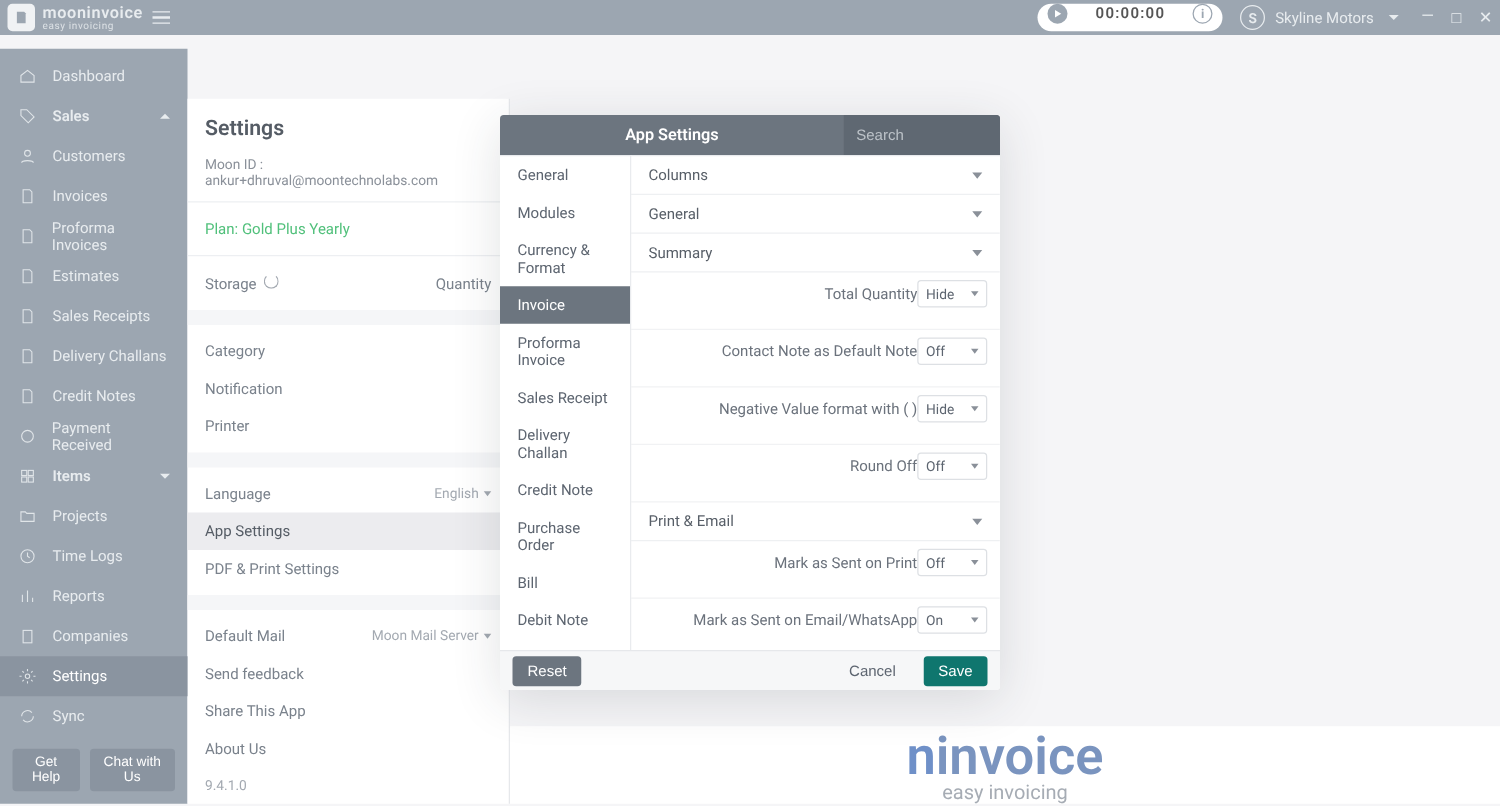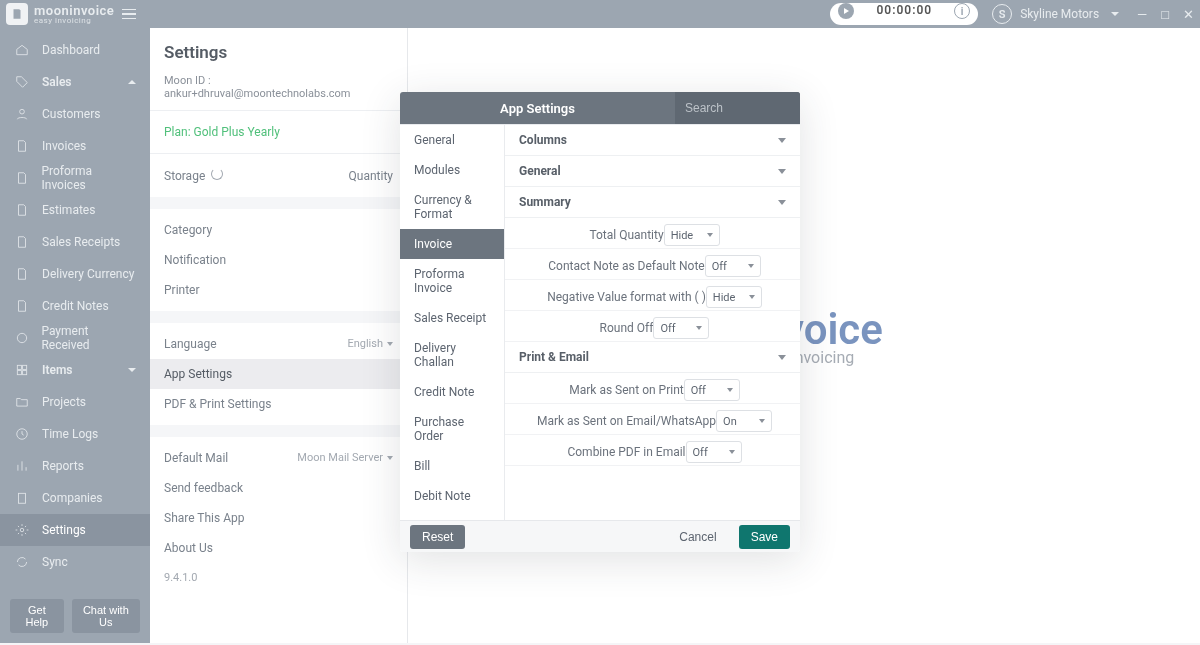--- a/index.html
+++ b/index.html
@@ -60,21 +60,21 @@
   display:flex; align-items:center; justify-content:center; font-size:11px; font-weight:600;
 }
 .chev-d {
   width:0; height:0; border-left:4px solid transparent; border-right:4px solid transparent;
   border-top:4px solid #e8ecef; margin-left:4px;
 }
 .win-ctrls { display:flex; gap:14px; margin-left:18px; color:#e8ecef; }
 .win-btn { font-size:13px; cursor:pointer; }
 
 
-.shell { display:flex; height:calc(645px - 30px); }
+.shell { display:flex; height:calc(645px - 30px);align-items:flex-end; }
 .sidebar {
   width:150px; background:#9ca6b1; color:#e8ecef; display:flex; flex-direction:column;
   padding-top:6px;
 }
 .nav-item {
   display:flex; align-items:center; gap:12px; height:32px; padding:0 14px;
   cursor:pointer; font-size:12px; position:relative;
 }
 .nav-item.active { background:#8a94a0; color:#fff; }
 .nav-item .ico {
@@ -162,31 +162,31 @@
   border-top:1px solid #e9ebee;
 }
 .mcat {
   padding:8px 14px; font-size:12px; color:#5d6570; cursor:pointer;
 }
 .mcat.active {
   background:#6c757f; color:#fff;
 }
 .mcol-right { flex:1; overflow-y:auto; border-top:1px solid #e9ebee; }
 .section-row {
-  padding:8px 14px; font-size:12px; color:#585f68; font-weight:700;
+  padding:8px 14px; font-size:12px; color:#585f68; font-weight:400;
   display:flex; align-items:center; justify-content:space-between;
   border-bottom:1px solid #eef0f2; cursor:pointer;
 }
 .section-row .chev-r {
   width:0; height:0; border-left:4px solid transparent; border-right:4px solid transparent;
   border-top:5px solid #8a9099;
 }
 .opt-row {
-  display:flex; align-items:center; justify-content:center;
-  padding:6px 10px 2px 14px; font-size:12px; color:#6b727c;
+  display:flex; align-items:center; justify-content:flex-end;
+  padding:6px 10px 17px 14px; font-size:12px; color:#6b727c;
   border-bottom:1px solid #f1f2f4;
 }
 .dd {
   border:1px solid #dde0e4; border-radius:3px; height:22px; min-width:56px;
   display:flex; align-items:center; justify-content:space-between;
   padding:0 6px; font-size:11px; color:#5d6570; cursor:pointer; background:#fff;
 }
 .dd .chev-dd {
   width:0; height:0; border-left:3px solid transparent; border-right:3px solid transparent;
   border-top:4px solid #8a9099; margin-left:6px;
@@ -304,21 +304,21 @@
             </svg>
           </span>
           <span>Sales Receipts</span>
         </div>
         <div class="nav-item">
           <span class="ico">
             <svg viewBox="0 0 24 24">
               <path d="M6 3h9l3 3v15H6z"></path>
             </svg>
           </span>
-          <span>Delivery Currency</span>
+          <span>Delivery Challans</span>
         </div>
         <div class="nav-item">
           <span class="ico">
             <svg viewBox="0 0 24 24">
               <path d="M6 3h9l3 3v15H6z"></path>
             </svg>
           </span>
           <span>Credit Notes</span>
         </div>
         <div class="nav-item">

